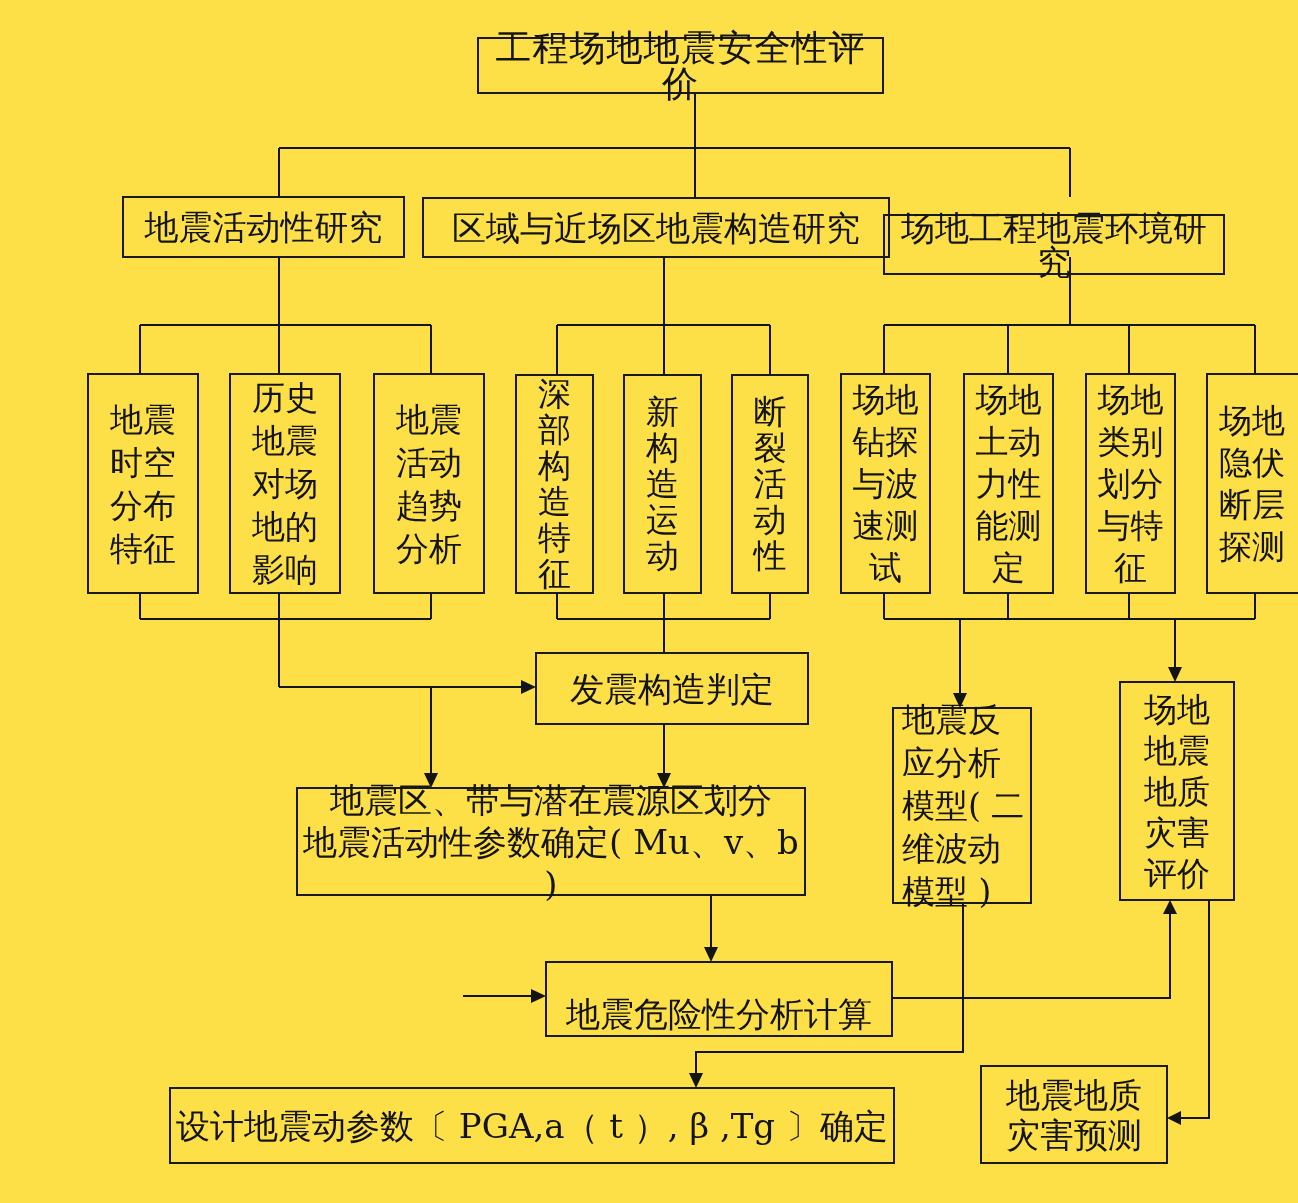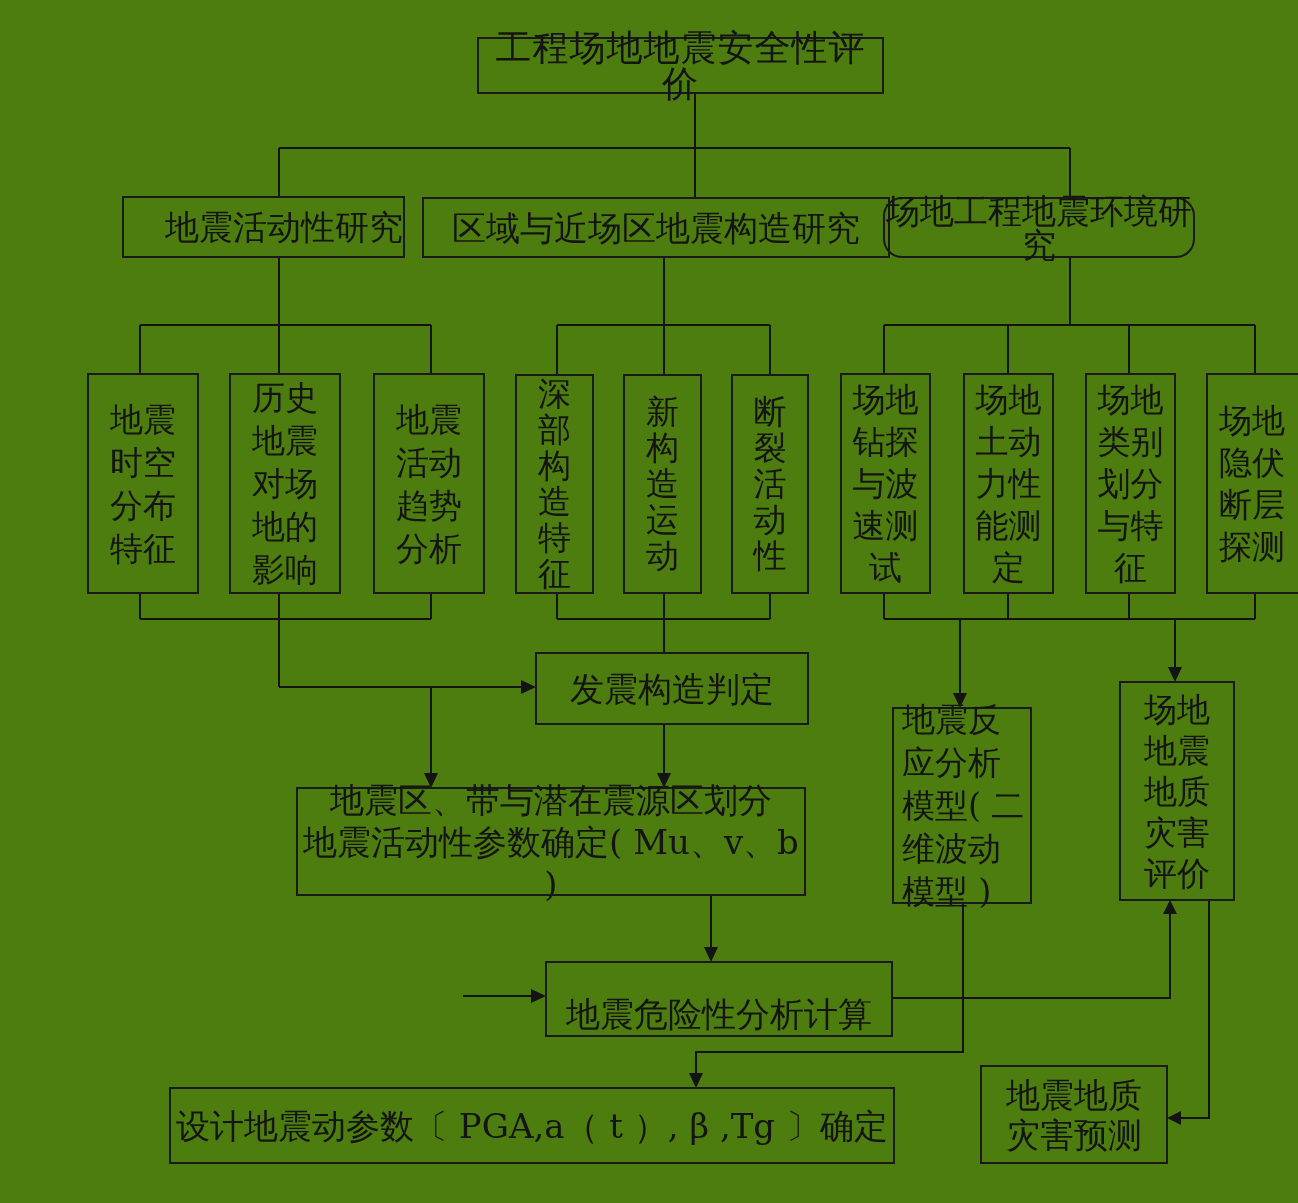--- a/index.html
+++ b/index.html
@@ -1,21 +1,21 @@
 <!DOCTYPE html>
 <html><head>
   <meta charset="utf-8">
   <style>
     html, body { margin: 0; padding: 0; background: #ffffff; }
     #canvas {
       position: relative;
       width: 1298px;
       height: 1203px;
       overflow: hidden;
-      background: #4d7c0f;
+      background: #fde047;
       font-family: "DejaVu Serif", "Liberation Serif", serif;
       color: #141414;
     }
     .wires { position: absolute; left: 0; top: 0; }
     .wires line { stroke: #141414; stroke-width: 2; fill: none; }
     .wires polygon { fill: #141414; stroke: none; }
     .box {
       position: absolute;
       box-sizing: border-box;
       border: 2px solid #1a1a1a;
@@ -109,27 +109,27 @@
 
     <line x1="1209" y1="900" x2="1209" y2="1119"></line>
     <line x1="1210" y1="1118" x2="1180" y2="1118"></line>
     <polygon points="1181,1111 1181,1125 1167,1118"></polygon>
   </svg>
 
   <div class="box t-title" style="left:477px;top:37px;width:407px;height:57px;">
     <span class="txt">工程场地地震安全性评价</span>
   </div>
 
-  <div class="box t-study" style="left:122px;top:196px;width:283px;height:62px;justify-content:flex-end;">
+  <div class="box t-study" style="left:122px;top:196px;width:283px;height:62px;">
     <span class="txt">地震活动性研究</span>
   </div>
   <div class="box t-study" style="left:422px;top:197px;width:468px;height:61px;">
     <span class="txt">区域与近场区地震构造研究</span>
   </div>
-  <div class="box t-study" style="left:883px;top:197px;width:312px;height:61px;border-radius:19px;">
+  <div class="box t-study" style="left:883px;top:214px;width:342px;height:61px;">
     <span class="txt">场地工程地震环境研究</span>
   </div>
 
   <div class="box t-pair" style="left:87px;top:373px;width:112px;height:221px;">
     <span class="txt">地震
 时空
 分布
 特征</span>
   </div>
   <div class="box t-pair" style="left:229px;top:373px;width:112px;height:221px;">

